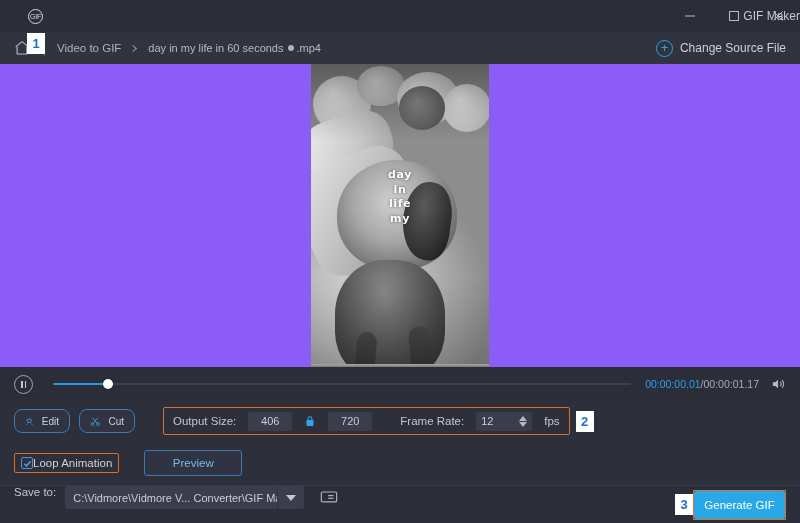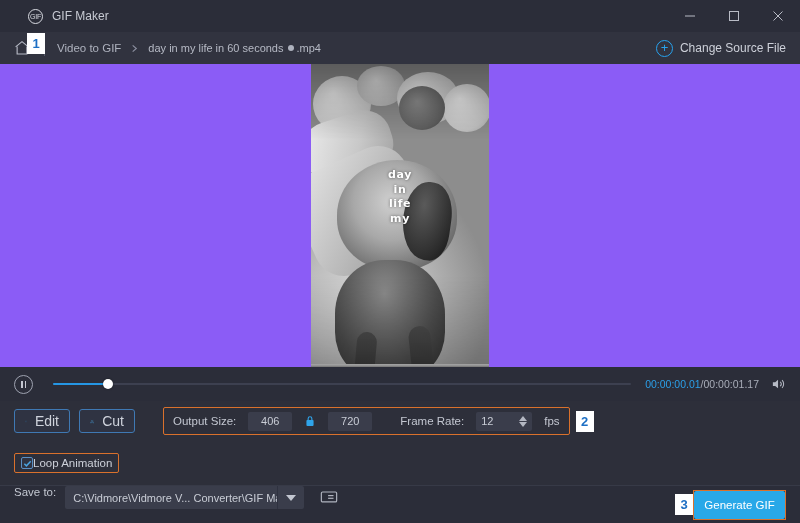--- a/index.html
+++ b/index.html
@@ -16,20 +16,21 @@
     display: flex; flex-direction: column;
   }
 
   
   .titlebar {
     height: 32px; flex: 0 0 32px;
     background: #2b2d39;
     display: flex; align-items: center;
     padding-left: 28px;
     position: relative;
+    justify-content: space-between;
   }
   .app-logo {
     width: 15px; height: 15px; border-radius: 50%;
     border: 1.4px solid #d9dbe2;
     display: flex; align-items: center; justify-content: center;
     color: #d9dbe2; font-size: 7px; line-height: 1;
     letter-spacing: -0.3px;
   }
   .app-title {
     margin-left: 9px;
@@ -227,22 +228,22 @@
     flex: 0 0 auto;
     background: #2d2f3a;
     padding: 0 14px;
   }
   .row { display: flex; align-items: center; }
   .row1 { height: 40px; }
   .row2 { height: 44px; }
 
   .btn-outline {
     height: 24px; border: 1px solid #3f79b4;
-    background: #2f3342; border-radius: 3px;
-    color: #cfd3dc; font-size: 14px;
+    background: #2f3342; border-radius: 8px;
+    color: #cfd3dc; font-size: 10px;
     display: inline-flex; align-items: center; justify-content: center;
     gap: 8px; padding: 0 10px;
   }
   .btn-outline svg { color: #4aa3e0; display: block; }
   .btn-edit { width: 56px; }
   .btn-cut  { width: 56px; margin-left: 9px; }
 
   
   .hl {
     border: 1.6px solid #d9712c;
@@ -503,20 +504,23 @@
 
     <div class="row row2">
       <div class="hl loop-wrap">
         <span class="cb">
           <svg width="9" height="9" viewBox="0 0 10 10" fill="none" stroke="currentColor" stroke-width="1.6">
               <path d="M1.5 5.2 3.8 7.6 8.6 2.4"></path>
             </svg>
         </span>
         <span class="loop-label">Loop Animation</span>
       </div>
+      <div class="btn-preview">
+        <span>Preview</span>
+      </div>
       <div class="badge-1-wrap">
         <div class="badge">1</div>
       </div>
     </div>
 
   </div>
 
   <div class="footer">
     <span class="saveto-label">Save to:</span>
     <span class="path-box">C:\Vidmore\Vidmore V... Converter\GIF Maker</span>

